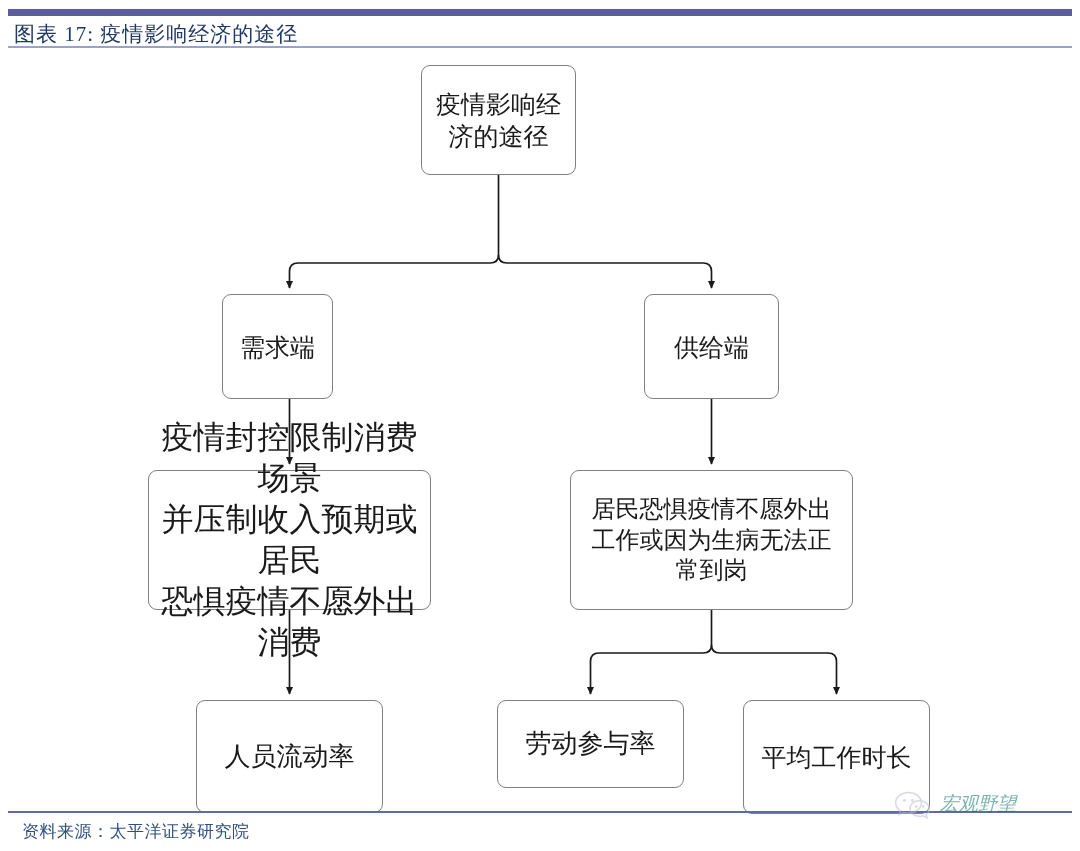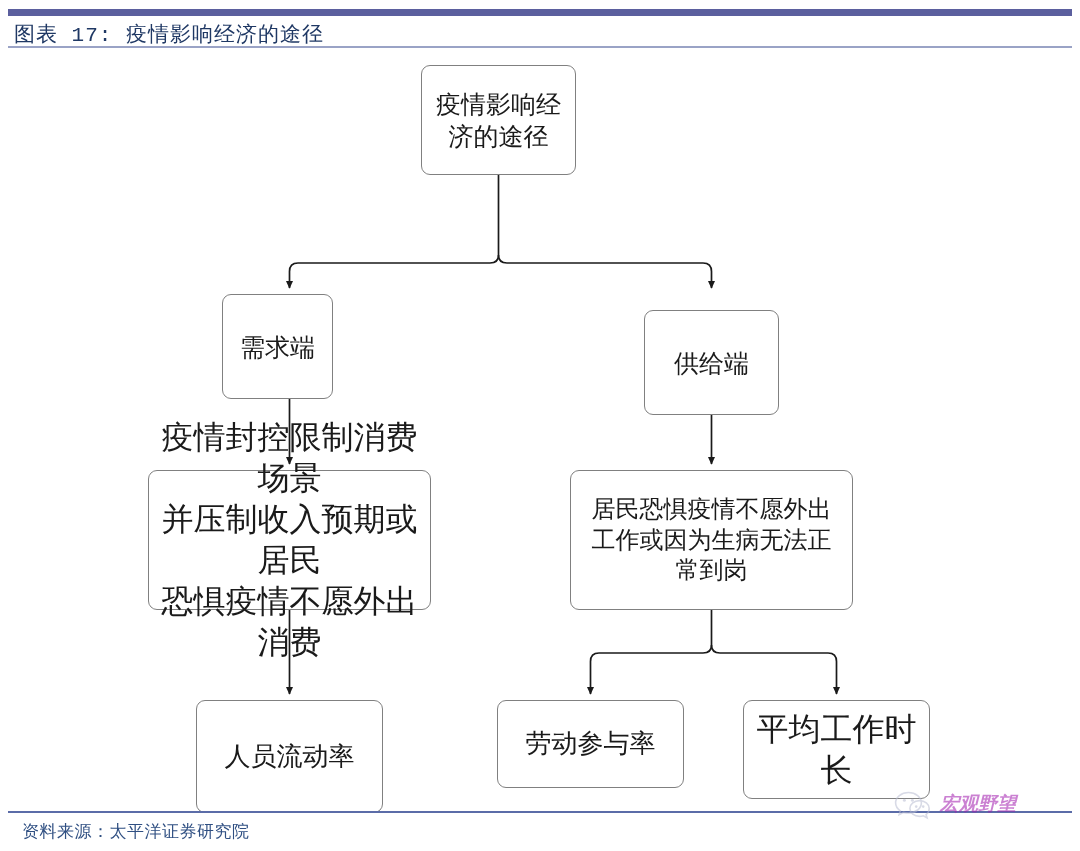--- a/index.html
+++ b/index.html
@@ -21,21 +21,21 @@
     left: 8px;
     top: 9px;
     width: 1064px;
     height: 7px;
     background: #5b5f9e;
   }
   .title {
     position: absolute;
     left: 14px;
     top: 20px;
-    font-family: Liberation Mono, monospace;
+    font-family: Liberation Serif, serif;
     font-size: 21px;
     letter-spacing: 1px;
     color: #1f3864;
     white-space: nowrap;
   }
   .title-rule {
     position: absolute;
     left: 8px;
     top: 46px;
     width: 1064px;
@@ -70,23 +70,23 @@
     top: 788px;
     display: flex;
     align-items: center;
     gap: 7px;
     opacity: 0.55;
     pointer-events: none;
   }
   .watermark .wm-text {
     font-family: "Liberation Sans", "DejaVu Sans", sans-serif;
     font-size: 19px;
-    font-weight: 700;
+    font-weight: 400;
     font-style: italic;
-    color: #a21caf;
+    color: #0f766e;
     white-space: nowrap;
   }
 
   
   .canvas {
     position: absolute;
     left: 0;
     top: 50px;
     width: 1080px;
     height: 760px;
@@ -115,26 +115,26 @@
   }
   .node .label {
     display: block;
     padding: 0 6px;
     line-height: 1.28;
     white-space: pre-line;
   }
 
   .n-root  { left: 421px; top: 15px;  width: 155px; height: 110px; font-size: 25px; }
   .n-l1    { left: 222px; top: 244px; width: 111px; height: 105px; font-size: 25px; }
-  .n-l2    { left: 644px; top: 244px; width: 135px; height: 105px; font-size: 25px; margin-top: 16px; }
+  .n-l2    { left: 644px; top: 244px; width: 135px; height: 105px; font-size: 25px; }
   .n-d1    { left: 148px; top: 420px; width: 283px; height: 140px; font-size: 32px; }
   .n-d2    { left: 570px; top: 420px; width: 283px; height: 140px; font-size: 24px; align-items: center; }
   .n-o1    { left: 196px; top: 650px; width: 187px; height: 113px; font-size: 26px; align-items: center; }
   .n-o2    { left: 497px; top: 650px; width: 187px; height: 88px; font-size: 26px; }
-  .n-o3    { left: 743px; top: 650px; width: 187px; height: 99px; font-size: 32px; }
+  .n-o3    { left: 743px; top: 650px; width: 187px; height: 114px; font-size: 25px; }
 </style>
 </head>
 <body>
 
 <div class="top-rule"></div>
 <div class="title">图表 17: 疫情影响经济的途径</div>
 <div class="title-rule"></div>
 
 <div class="canvas">
 

